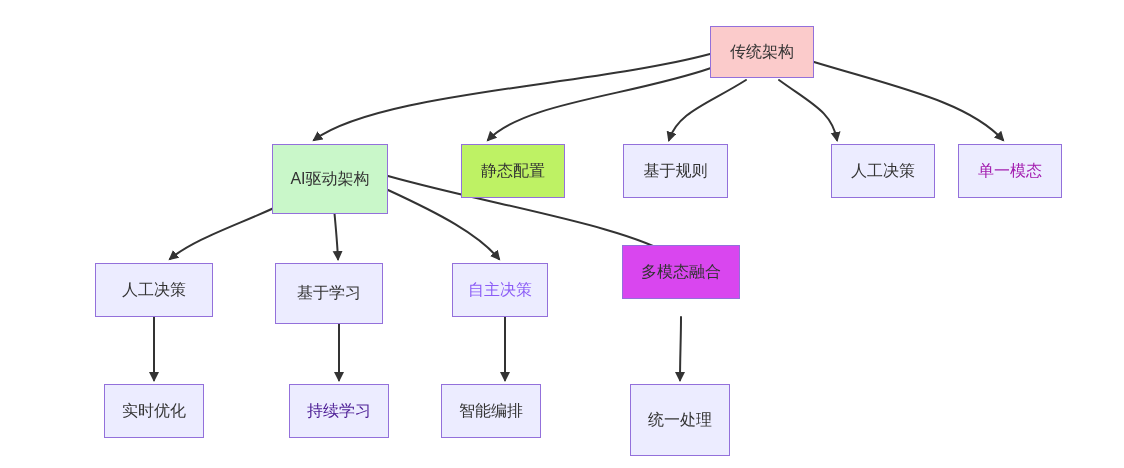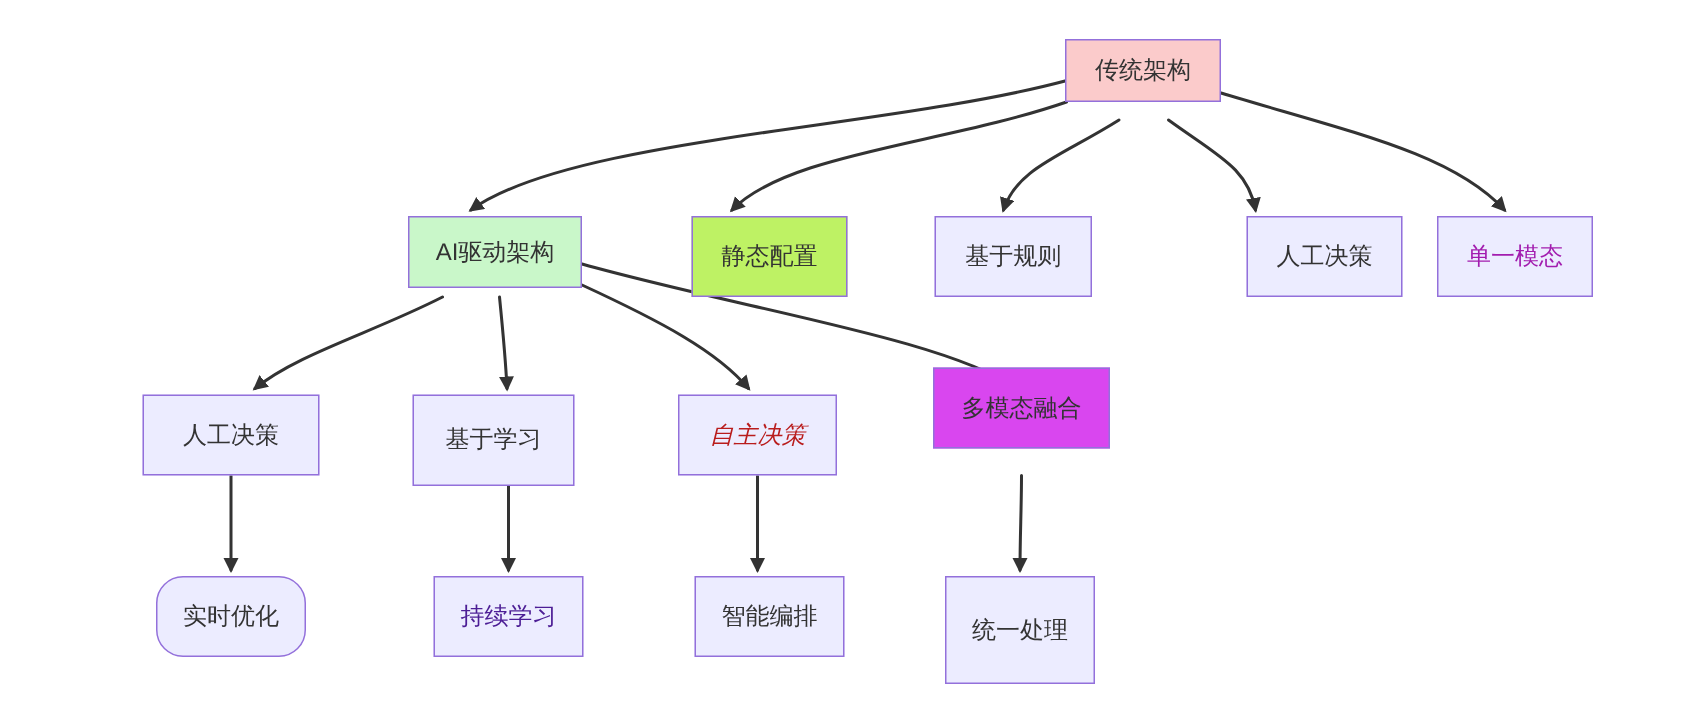--- a/index.html
+++ b/index.html
@@ -60,28 +60,28 @@
         <path class="edge" d="M 333,198 C 335,218 337,238 338,259" stroke="#333333" marker-end="url(#arrow)"></path>
         <path class="edge" d="M 388,190 C 440,214 478,234 499,259" stroke="#333333" marker-end="url(#arrow)"></path>
         <path class="edge" d="M 388,176 C 495,206 630,226 678,259" stroke="#333333" marker-end="url(#arrow)"></path>
         <path class="edge" d="M 154,317 L 154,380" stroke="#333333" marker-end="url(#arrow)"></path>
         <path class="edge" d="M 339,317 L 339,380" stroke="#333333" marker-end="url(#arrow)"></path>
         <path class="edge" d="M 505,317 L 505,380" stroke="#333333" marker-end="url(#arrow)"></path>
         <path class="edge" d="M 681,317 C 681,338 680,358 680,380" stroke="#333333" marker-end="url(#arrow)"></path>
       </g>
   </svg>
   <div>
-      <div class="node" style="left: 710px; top: 26px; width: 104px; height: 42px; background: rgb(251, 203, 203); border-color: rgb(147, 112, 219); color: rgb(51, 51, 51);">传统架构</div>
-      <div class="node" style="left: 272px; top: 144px; width: 116px; height: 48px; background: rgb(201, 247, 201); border-color: rgb(147, 112, 219); color: rgb(51, 51, 51);">AI驱动架构</div>
+      <div class="node" style="left: 710px; top: 26px; width: 104px; height: 52px; background: rgb(251, 203, 203); border-color: rgb(147, 112, 219); color: rgb(51, 51, 51);">传统架构</div>
+      <div class="node" style="left: 272px; top: 144px; width: 116px; height: 70px; background: rgb(201, 247, 201); border-color: rgb(147, 112, 219); color: rgb(51, 51, 51);">AI驱动架构</div>
       <div class="node" style="left: 461px; top: 144px; width: 104px; height: 54px; background: #bef264; border-color: rgb(147, 112, 219); color: rgb(51, 51, 51);">静态配置</div>
       <div class="node" style="left: 623px; top: 144px; width: 105px; height: 54px; background: rgb(236, 236, 255); border-color: rgb(147, 112, 219); color: rgb(51, 51, 51);">基于规则</div>
       <div class="node" style="left: 791px; top: 144px; width: 104px; height: 54px; background: rgb(236, 236, 255); border-color: rgb(147, 112, 219); color: rgb(51, 51, 51); margin-left: 40px;">人工决策</div>
       <div class="node" style="left: 958px; top: 144px; width: 104px; height: 54px; background: rgb(236, 236, 255); border-color: rgb(147, 112, 219); color: #a21caf;">单一模态</div>
       <div class="node" style="left: 95px; top: 263px; width: 118px; height: 54px; background: rgb(236, 236, 255); border-color: rgb(147, 112, 219); color: rgb(51, 51, 51);">人工决策</div>
       <div class="node" style="left: 275px; top: 263px; width: 108px; height: 61px; background: rgb(236, 236, 255); border-color: rgb(147, 112, 219); color: rgb(51, 51, 51);">基于学习</div>
-      <div class="node" style="left: 452px; top: 263px; width: 106px; height: 54px; background: rgb(236, 236, 255); border-color: rgb(147, 112, 219); color: #b91c1c; font-style: italic;">自主决策</div>
+      <div class="node" style="left: 452px; top: 263px; width: 96px; height: 54px; background: rgb(236, 236, 255); border-color: rgb(147, 112, 219); color: #8b5cf6;">自主决策</div>
       <div class="node" style="left: 622px; top: 245px; width: 118px; height: 54px; background: #d946ef; border-color: rgb(147, 112, 219); color: rgb(51, 51, 51);">多模态融合</div>
-      <div class="node" style="left: 104px; top: 384px; width: 100px; height: 54px; background: rgb(236, 236, 255); border-color: rgb(147, 112, 219); color: rgb(51, 51, 51); border-radius: 18px;">实时优化</div>
+      <div class="node" style="left: 104px; top: 384px; width: 100px; height: 54px; background: rgb(236, 236, 255); border-color: rgb(147, 112, 219); color: rgb(51, 51, 51);">实时优化</div>
       <div class="node" style="left: 289px; top: 384px; width: 100px; height: 54px; background: rgb(236, 236, 255); border-color: rgb(147, 112, 219); color: #4c1d95;">持续学习</div>
-      <div class="node" style="left: 463px; top: 384px; width: 100px; height: 54px; background: rgb(236, 236, 255); border-color: rgb(147, 112, 219); color: rgb(51, 51, 51);">智能编排</div>
+      <div class="node" style="left: 441px; top: 384px; width: 100px; height: 54px; background: rgb(236, 236, 255); border-color: rgb(147, 112, 219); color: rgb(51, 51, 51);">智能编排</div>
       <div class="node" style="left: 630px; top: 384px; width: 100px; height: 72px; background: rgb(236, 236, 255); border-color: rgb(147, 112, 219); color: rgb(51, 51, 51);">统一处理</div>
     </div>
 </div>
 
 </body></html>

